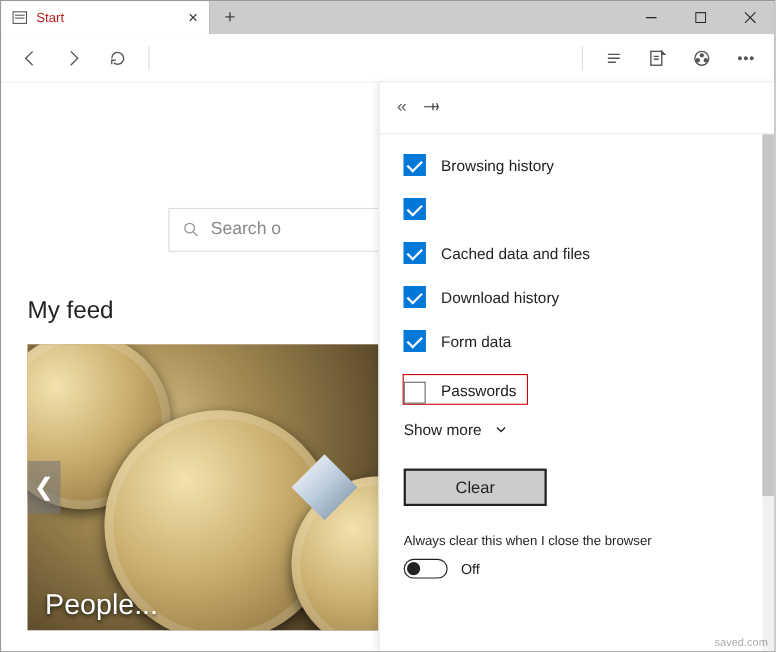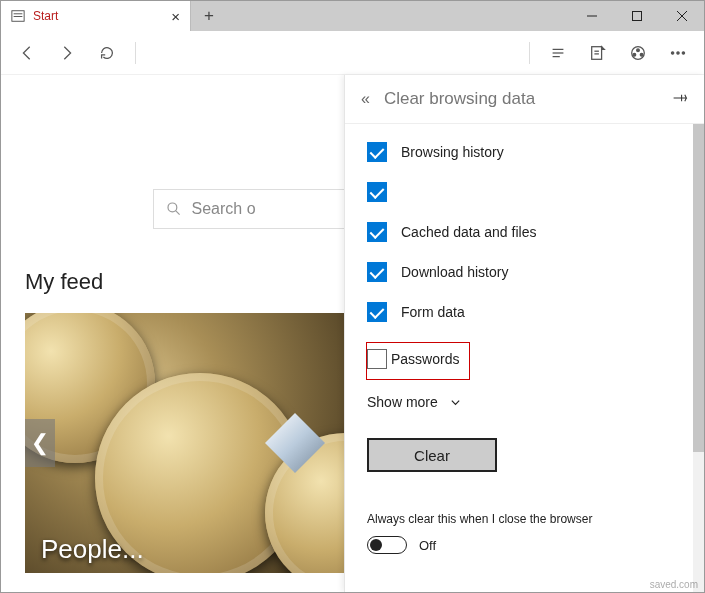--- a/index.html
+++ b/index.html
@@ -126,26 +126,26 @@
   .panel-scroll-track { position:absolute; right:0; top:0; width:11px; height:100%; background:#f1f1f1; }
   .panel-scroll-thumb { position:absolute; right:0; top:0; width:11px; height:70%; background:#c6c6c6; }
 
   .chk-row { display: flex; align-items: center; gap: 14px; margin-bottom: 20px; }
   .chk {
     width: 20px; height: 20px; border: 1.5px solid #666; display:flex; align-items:center; justify-content:center;
   }
   .chk.checked { background: #0078d7; border-color: #0078d7; }
   .chk.checked::after { content:""; width:6px; height:11px; border:solid #fff; border-width:0 2.2px 2.2px 0; transform: rotate(45deg); margin-top:-2px;}
   .chk-label { font-size: 14px; color: #222; }
-  .hl { border:1px solid #c00; padding: 6px 10px 10px 0; margin-left:-1px; margin-bottom:14px; display:inline-flex; align-items:center; gap:4px; }
+  .hl { border:1px solid #c00; padding: 6px 10px 0 0; margin-left:-1px; margin-bottom:14px; display:inline-flex; align-items:flex-start; gap:14px; }
 
   .show-more { font-size: 14px; color: #222; display:flex; align-items:center; gap:12px; cursor:pointer; margin-bottom: 28px;}
   .clear-btn {
     width: 130px; height: 34px; border:2px solid #222; background:#ccc;
-    font-size:15px; margin-bottom: 40px; cursor:pointer;
+    font-size:15px; margin-bottom: 24px; cursor:pointer;
     display:flex; align-items:center; justify-content:center;text-align:center;
   }
   .always-label { font-size:12px; margin-bottom:10px; }
   .toggle-row { display:flex; align-items:center; gap:12px; }
   .toggle { width:40px; height:18px; border:1.5px solid #222; border-radius:10px; position:relative; }
   .toggle-knob { position:absolute; left:2px; top:2px; width:12px; height:12px; background:#222; border-radius:50%; }
 
   .watermark { position:absolute; right:6px; bottom:2px; font-size:10px; color:rgba(0,0,0,.35); }
 </style>
 </head>
@@ -248,21 +248,20 @@
     <div class="coin c3"></div>
     <div class="diamond"></div>
     <div class="card-nav">❮</div>
     <div class="card-caption">People...</div>
   </div>
 </div>
 
 <div class="panel">
   <div class="panel-head">
     <span class="panel-back">«</span>
-    <span class="panel-title">Clear browsing data</span>
     <span class="panel-pin">
       <svg width="16" height="14" viewBox="0 0 20 16">
           <path d="M2 8h10M12 4v8M12 8h6l-2 -4M18 8l-2 4" stroke="#333" fill="none" stroke-width="1.3"></path>
         </svg>
     </span>
   </div>
   <div class="panel-body">
     <div class="panel-scroll-track"></div>
     <div class="panel-scroll-thumb"></div>
 

